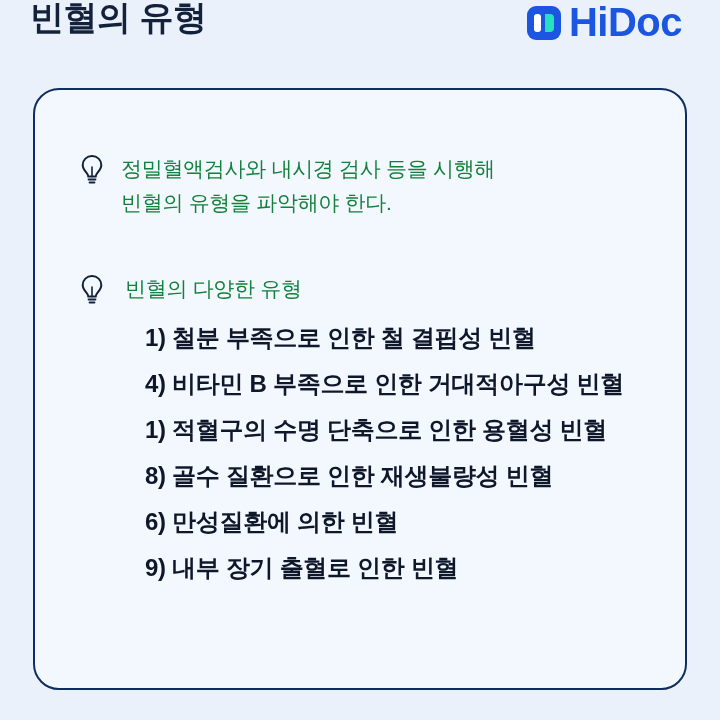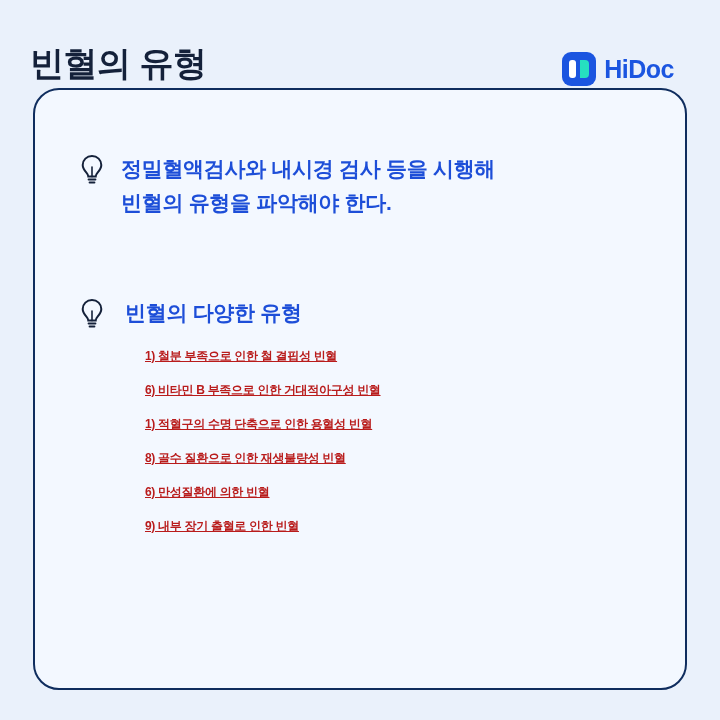--- a/index.html
+++ b/index.html
@@ -18,24 +18,24 @@
     width: 720px;
     height: 720px;
     box-sizing: border-box;
   }
 
   
   .header {
     position: absolute;
     top: 0;
     left: 0;
-    right: 16px;
+    right: 8px;
     height: 86px;
     display: flex;
-    align-items: flex-end;
+    align-items: flex-start;
     justify-content: space-between;
     padding: 0 30px;
     box-sizing: border-box;
   }
   .page-title {
     font-size: 34px;
     font-weight: bold;
     color: #14213a;
     letter-spacing: -0.5px;
     line-height: 1;
@@ -69,21 +69,21 @@
     content: "";
     position: absolute;
     left: 18px;
     top: 8px;
     width: 9px;
     height: 18px;
     border-radius: 0 4px 4px 0;
     background: #26e0c0;
   }
   .logo-text {
-    font-size: 25px;
+    font-size: 40px;
     font-weight: bold;
     color: #1b55e0;
     letter-spacing: -0.5px;
   }
 
   
   .card {
     position: absolute;
     left: 33px;
     top: 88px;
@@ -98,57 +98,56 @@
   .content {
     padding: 62px 44px 0 44px;
   }
 
   .bullet-block {
     display: flex;
     align-items: flex-start;
     gap: 16px;
   }
   .bullet-block + .bullet-block {
-    margin-top: 76px;
+    margin-top: 52px;
     gap: 20px;
   }
 
   .bulb {
     flex: 0 0 auto;
     width: 26px;
     height: 34px;
     position: relative;
     margin-top: 2px;
   }
   .bulb svg {
     display: block;
   }
 
   .bullet-text {
     font-size: 21px;
-    font-weight: bold;
-    color: #1d4ed8;
+    font-weight: normal;
+    color: #15803d;
     line-height: 1.62;
     letter-spacing: -0.3px;
     white-space: pre-line;
   }
 
   .list {
     margin: 18px 0 0 66px;
     padding: 0;
     list-style: none;
   }
   .list li {
-    font-size: 12px;
+    font-size: 24px;
     font-weight: bold;
-    color: #b91c1c;
+    color: #0f172a;
     line-height: 1;
     letter-spacing: -0.3px;
     margin-bottom: 22px;
-    text-decoration: underline;
   }
 </style>
 </head>
 <body>
 
 <div class="page">
 
   <div class="header">
     <div class="page-title">빈혈의 유형</div>
 
@@ -181,21 +180,21 @@
             <path d="M9.6 25.4 L16.4 25.4" stroke="#14213a" stroke-width="2" stroke-linecap="round"></path>
             <path d="M10.6 28.6 L15.4 28.6" stroke="#14213a" stroke-width="2" stroke-linecap="round"></path>
             <path d="M13 22.6 L13 13" stroke="#14213a" stroke-width="1.6" stroke-linecap="round"></path>
           </svg>
         </span>
         <div class="bullet-text">빈혈의 다양한 유형</div>
       </div>
 
       <ul class="list">
         <li>1) 철분 부족으로 인한 철 결핍성 빈혈</li>
-        <li>6) 비타민 B 부족으로 인한 거대적아구성 빈혈</li>
+        <li>4) 비타민 B 부족으로 인한 거대적아구성 빈혈</li>
         <li>1) 적혈구의 수명 단축으로 인한 용혈성 빈혈</li>
         <li>8) 골수 질환으로 인한 재생불량성 빈혈</li>
         <li>6) 만성질환에 의한 빈혈</li>
         <li>9) 내부 장기 출혈로 인한 빈혈</li>
       </ul>
 
     </div>
   </div>
 
 </div>

